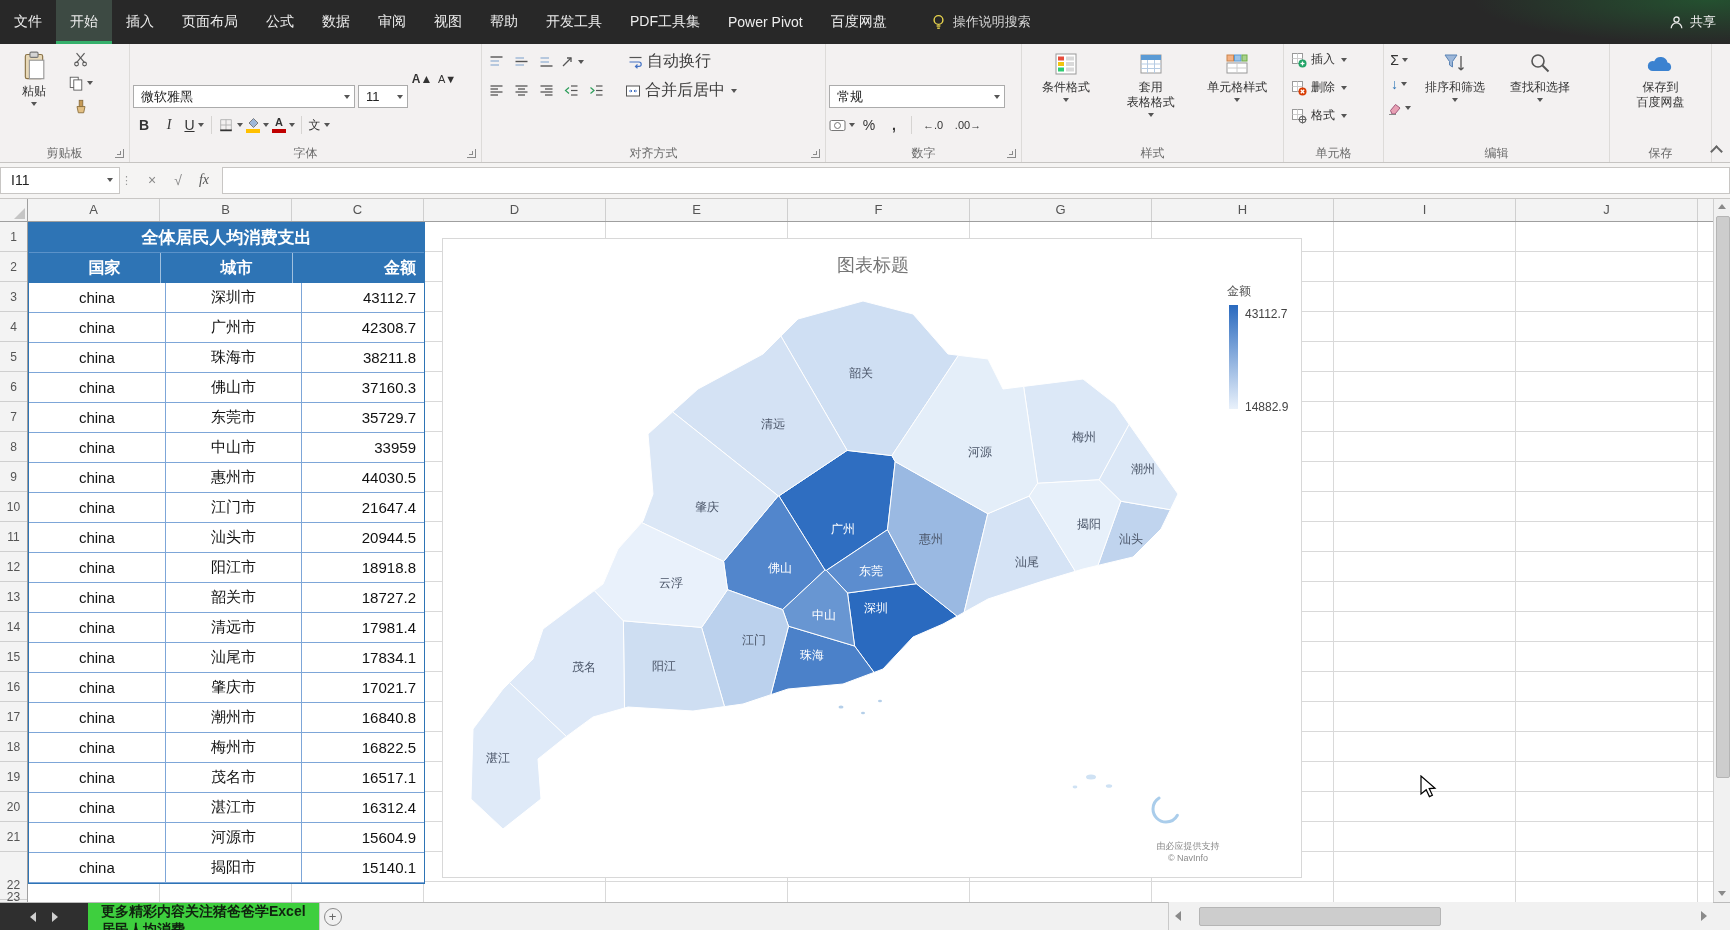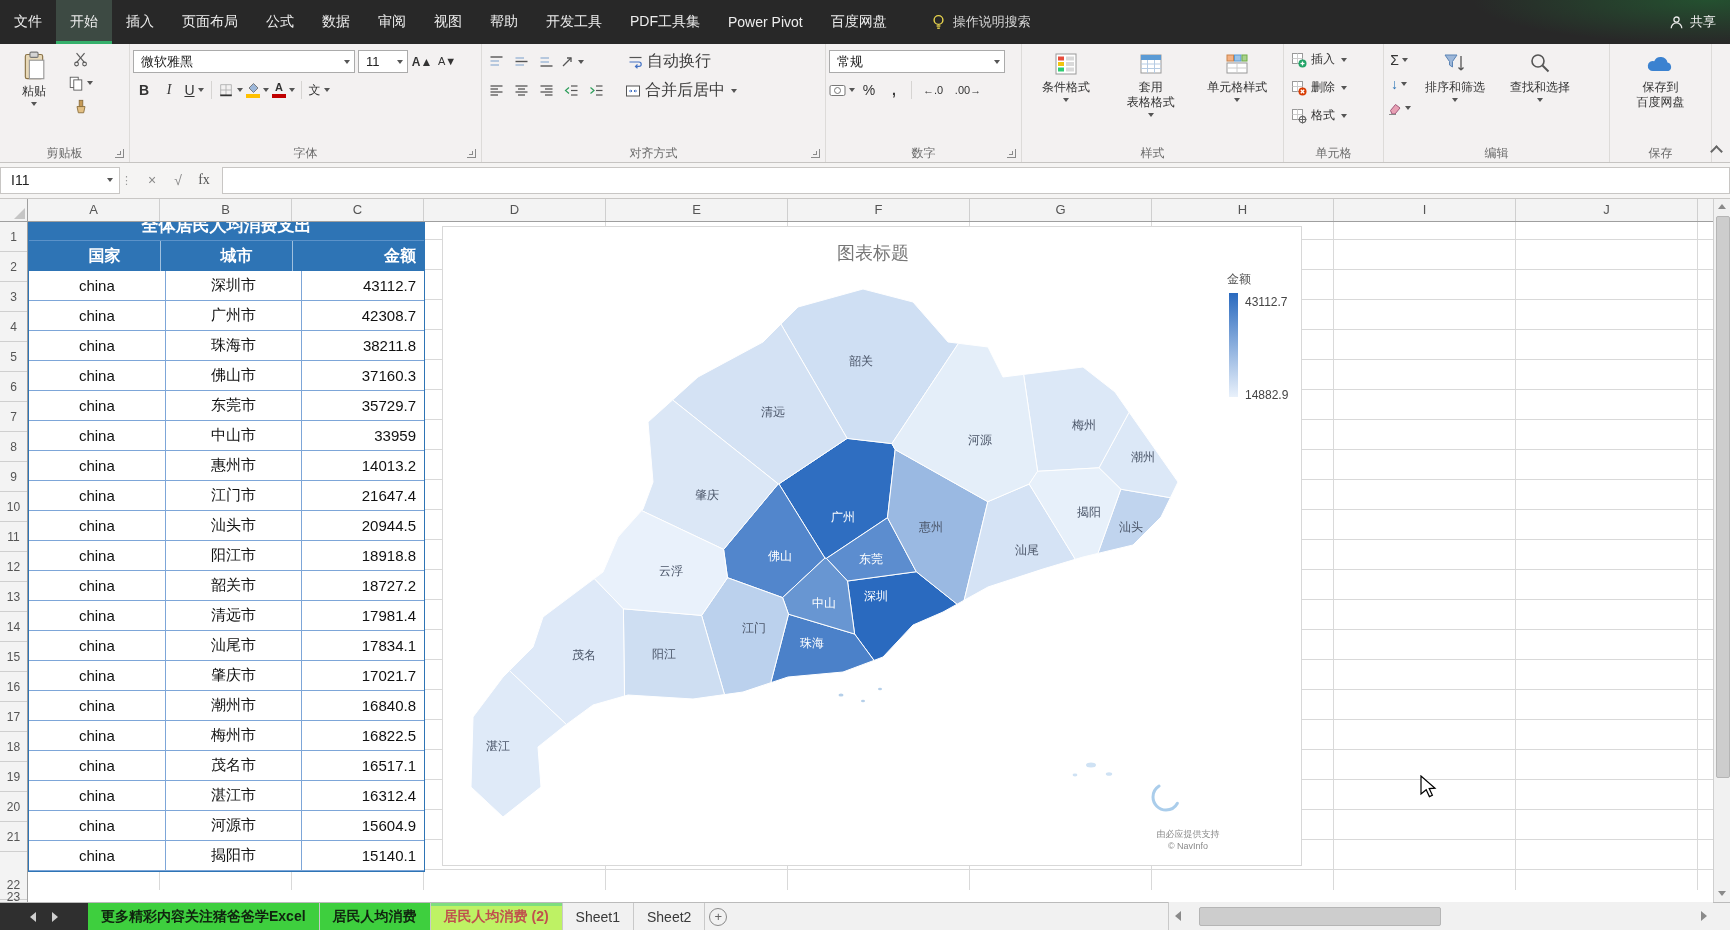--- a/index.html
+++ b/index.html
@@ -24,47 +24,47 @@
   .rlabel{height:17px;display:flex;align-items:center;justify-content:center;font-size:12px;color:#6a6a6a;position:relative;}
   .launcher{position:absolute;right:2px;bottom:4px;width:8px;height:8px;border-right:1px solid #8a8a8a;border-bottom:1px solid #8a8a8a;cursor:pointer;}
   .launcher::after{content:"";position:absolute;right:2px;bottom:2px;width:3px;height:3px;border-right:1px solid #8a8a8a;border-bottom:1px solid #8a8a8a;}
   .bigbtn{display:flex;flex-direction:column;align-items:center;padding:4px 5px 2px 5px;min-width:52px;cursor:pointer;border-radius:2px;}
   .blab{font-size:12px;color:#333;text-align:center;line-height:1.25;margin-top:3px;white-space:pre-line;}
   .car{width:0;height:0;border-left:3.5px solid transparent;border-right:3.5px solid transparent;border-top:4px solid #555;display:inline-block;margin-left:2px;}
   .car.mt{margin-top:3px;margin-left:0;}
   .sbtn{min-width:22px;height:22px;display:flex;align-items:center;justify-content:center;cursor:pointer;border-radius:2px;gap:1px;}
   .minicol{display:flex;flex-direction:column;gap:2px;margin-top:1px;}
   .frow{display:flex;align-items:center;gap:3px;margin-top:3px;}
-  .combo{background:#fff;border:1px solid #ababab;height:23px;display:flex;align-items:center;justify-content:space-between;font-size:13px;padding:0 4px 0 7px;color:#222;cursor:pointer;box-sizing:border-box;}
+  .combo{background:#fff;border:1px solid #ababab;height:23px;display:flex;align-items:center;justify-content:space-between;font-size:13px;padding:0 4px 0 7px;color:#222;cursor:pointer;box-sizing:border-box;margin-top:35px;}
   .glyph{font-size:14px;color:#333;line-height:1;}
   .glyph.sm{font-size:11px;}
   .vdiv{width:1px;height:18px;background:#d6d4d2;margin:0 3px;}
   .txtbtn{display:flex;align-items:center;gap:4px;font-size:16px;color:#404040;height:23px;padding:0 4px;cursor:pointer;border-radius:2px;}
   .hrow{display:flex;align-items:center;gap:4px;height:25px;font-size:12px;color:#333;padding:0 4px;cursor:pointer;border-radius:2px;}
   .colorbar{width:14px;height:4px;margin-top:1px;}
   .stackic{display:flex;flex-direction:column;align-items:center;line-height:1;}
   .chev{position:absolute;right:9px;bottom:6px;width:7px;height:7px;border-left:2px solid #666;border-top:2px solid #666;transform:rotate(45deg);cursor:pointer;}
 
   
   .fbar{position:absolute;left:0;top:162px;width:1730px;height:36px;background:#f5f4f3;border-bottom:1px solid #c9c7c5;display:flex;align-items:center;z-index:8;}
   .namebox{width:120px;height:27px;background:#fff;border:1px solid #c8c6c4;margin-left:0;display:flex;align-items:center;justify-content:space-between;padding:0 6px 0 10px;font-size:14px;box-sizing:border-box;}
   .fdots{width:14px;text-align:center;color:#999;letter-spacing:1px;font-size:11px;}
   .fbtns{display:flex;align-items:center;gap:2px;padding:0 6px;}
   .fbtn{width:24px;height:24px;display:flex;align-items:center;justify-content:center;color:#8a8a8a;font-size:14px;cursor:pointer;}
-  .fbtn.fx{font-family:"Liberation Serif","DejaVu Serif",serif;color:#555;}
+  .fbtn.fx{font-style:italic;font-family:"Liberation Serif","DejaVu Serif",serif;color:#555;}
   .finput{flex:1;height:27px;background:#fff;border:1px solid #c8c6c4;margin-right:0;box-sizing:border-box;padding:0 8px;display:flex;align-items:center;font-size:14px;}
 
   
   .corner{position:absolute;left:0;top:198px;width:28px;height:24px;background:#f3f3f3;border-right:1px solid #9f9f9f;border-bottom:1px solid #9f9f9f;box-sizing:border-box;}
   .corner::after{content:"";position:absolute;right:2px;bottom:2px;width:0;height:0;border-left:11px solid transparent;border-bottom:11px solid #c5c5c5;}
   .colhdrs{position:absolute;left:28px;top:198px;width:1685px;height:24px;background:#f3f3f3;border-bottom:1px solid #9f9f9f;box-sizing:border-box;overflow:hidden;z-index:5;}
   .chcell{position:absolute;top:0;height:100%;border-right:1px solid #cfcfcf;display:flex;align-items:center;justify-content:center;font-size:13px;color:#555;box-sizing:border-box;cursor:pointer;}
   .rowhdrs{position:absolute;left:0;top:222px;width:28px;height:680px;background:#f3f3f3;border-right:1px solid #9f9f9f;box-sizing:border-box;overflow:hidden;z-index:5;}
   .rhcell{position:absolute;left:0;width:100%;height:30px;border-bottom:1px solid #cfcfcf;display:flex;align-items:center;justify-content:center;font-size:12px;color:#555;box-sizing:border-box;cursor:pointer;}
-  .cells{position:absolute;left:28px;top:210px;width:1685px;height:680px;background:#fff;overflow:hidden;
+  .cells{position:absolute;left:28px;top:222px;width:1685px;height:680px;background:#fff;overflow:hidden;
          background-image:repeating-linear-gradient(to bottom,transparent 0,transparent 29px,#d9d9d9 29px,#d9d9d9 30px);}
   .vline{position:absolute;top:0;bottom:0;width:1px;background:#d9d9d9;z-index:1;}
 
   
   .xtable{position:absolute;left:0;top:0;width:397px;z-index:3;background:#fff;border:1px solid #2e74b5;box-sizing:border-box;}
   .ttitle{height:30px;background:#2e74b5;color:#fff;font-weight:bold;font-size:17px;display:flex;align-items:center;justify-content:center;box-sizing:border-box;border-bottom:1px solid #5b92c9;}
   .thead{display:flex;height:30px;background:#2e74b5;color:#fff;font-weight:bold;font-size:16px;box-sizing:border-box;}
   .thcell{width:132px;display:flex;align-items:center;justify-content:center;border-right:1px solid rgba(255,255,255,.55);box-sizing:border-box;padding-left:20px;}
   .thcell.last{border-right:none;justify-content:flex-end;padding-right:8px;width:131px;}
   .trow{display:flex;height:30px;}
@@ -81,21 +81,21 @@
   .tri-up{width:0;height:0;border-left:4px solid transparent;border-right:4px solid transparent;border-bottom:5px solid #8a8a8a;}
   .tri-dn{width:0;height:0;border-left:4px solid transparent;border-right:4px solid transparent;border-top:5px solid #8a8a8a;}
   .vthumb{position:absolute;left:2px;top:18px;width:12px;height:560px;background:#cdcdcd;border:1px solid #b5b5b5;border-radius:2px;cursor:grab;}
   .vsa.bot{position:absolute;bottom:0;width:100%;}
 
   
   .bottombar{position:absolute;left:0;top:902px;width:1730px;height:28px;background:#f1f1f1;border-top:1px solid #bbb;display:flex;align-items:stretch;box-sizing:border-box;z-index:10;}
   .tabnav{width:88px;background:#2f2f2f;display:flex;align-items:center;justify-content:center;gap:16px;cursor:pointer;}
   .tn-l{width:0;height:0;border-top:5px solid transparent;border-bottom:5px solid transparent;border-right:6px solid #cfcfcf;}
   .tn-r{width:0;height:0;border-top:5px solid transparent;border-bottom:5px solid transparent;border-left:6px solid #cfcfcf;}
-  .sheettabs{display:flex;align-items:stretch;}
+  .sheettabs{display:flex;align-items:stretch;flex-direction:column;}
   .stab{padding:0 13px;display:flex;align-items:center;font-size:14px;color:#3a3a3a;border-right:1px solid #c9c9c9;cursor:pointer;white-space:nowrap;}
   .stab.green{background:#3ecf3e;color:#10240f;font-weight:600;}
   .stab.active{background:#bef264;color:#c0504d;font-weight:bold;box-shadow:inset 0 3px 0 #7ede7e;}
   .addsheet{width:26px;display:flex;align-items:center;justify-content:center;cursor:pointer;}
   .addsheet .pl{width:16px;height:16px;border:1px solid #8a8a8a;border-radius:50%;color:#666;display:flex;align-items:center;justify-content:center;font-size:13px;line-height:1;}
   .hscroll{position:absolute;right:17px;top:902px;width:545px;height:28px;background:#f1f1f1;border-left:1px solid #c9c9c9;display:flex;align-items:center;box-sizing:border-box;z-index:11;}
   .hsa{width:18px;display:flex;align-items:center;justify-content:center;cursor:pointer;}
   .hthumb{position:absolute;left:30px;top:5px;width:240px;height:17px;background:#cdcdcd;border:1px solid #b5b5b5;border-radius:2px;cursor:grab;}
 
   
@@ -636,21 +636,21 @@
           <div class="tcell tc-c">35729.7</div>
         </div>
         <div class="trow">
           <div class="tcell">china</div>
           <div class="tcell">中山市</div>
           <div class="tcell tc-c">33959</div>
         </div>
         <div class="trow">
           <div class="tcell">china</div>
           <div class="tcell">惠州市</div>
-          <div class="tcell tc-c">14013.2</div>
+          <div class="tcell tc-c">44030.5</div>
         </div>
         <div class="trow">
           <div class="tcell">china</div>
           <div class="tcell">江门市</div>
           <div class="tcell tc-c">21647.4</div>
         </div>
         <div class="trow">
           <div class="tcell">china</div>
           <div class="tcell">汕头市</div>
           <div class="tcell tc-c">20944.5</div>

